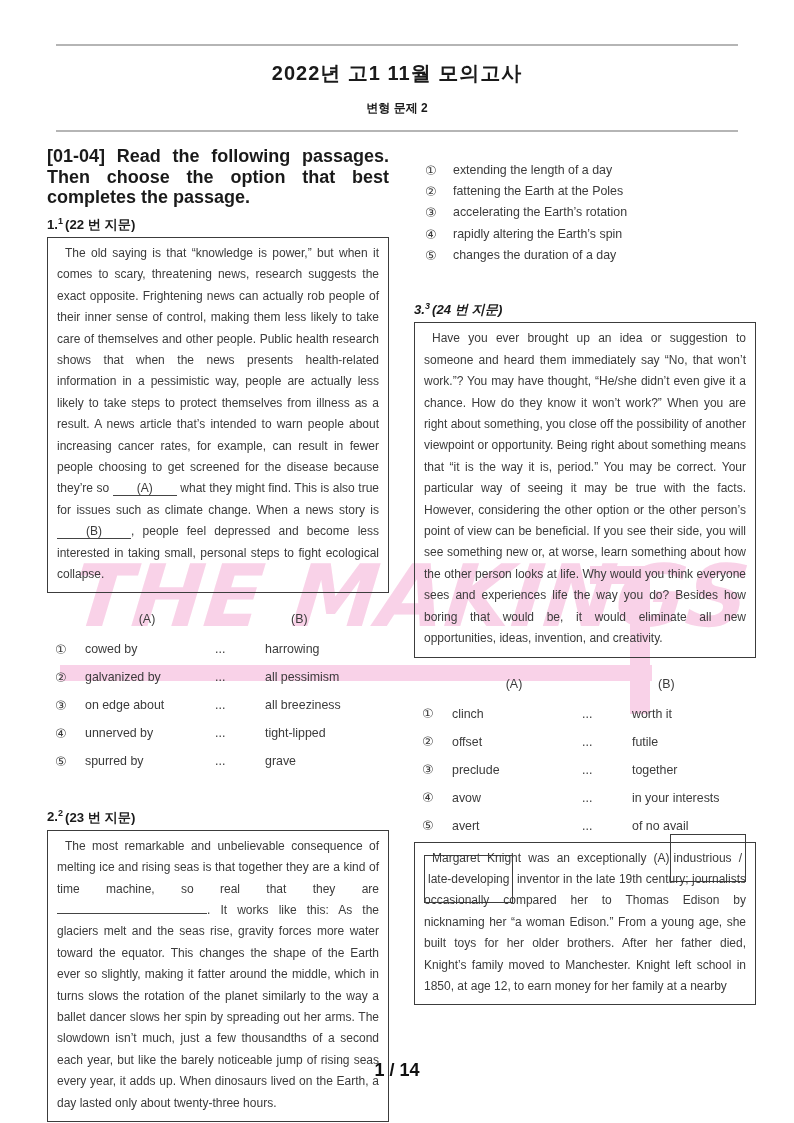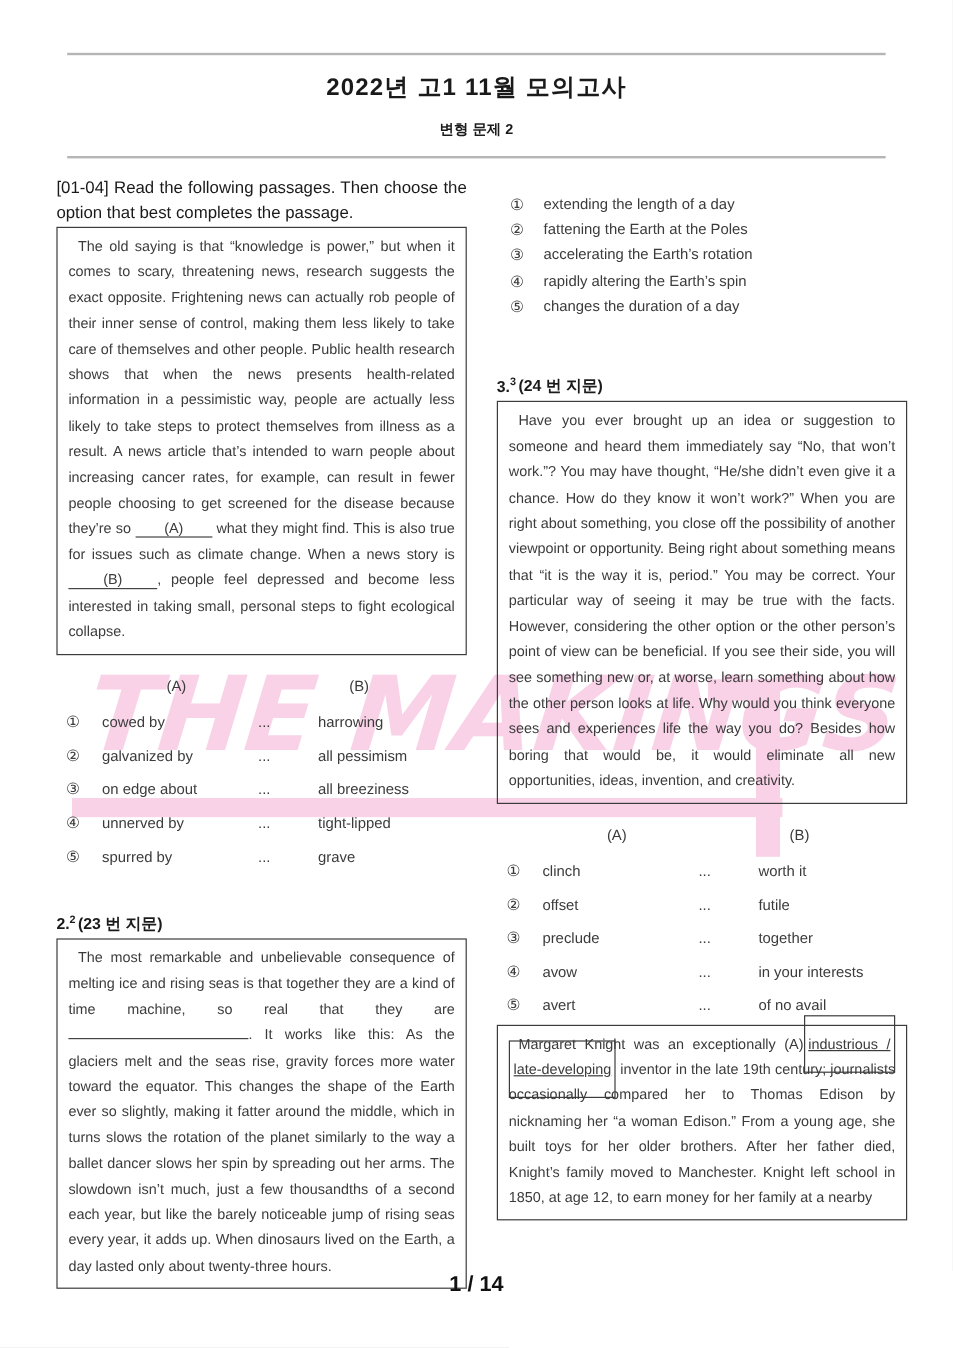--- a/index.html
+++ b/index.html
@@ -27,43 +27,43 @@
     margin:44px 56px 0; padding:8px 0 10px; text-align:center;
     border-top:2px solid #b5b5b5; border-bottom:2px solid #b5b5b5;
   }
   .title { font-size:20px; font-weight:bold; letter-spacing:1px; line-height:38px; }
   .subtitle { font-size:12px; font-weight:bold; margin-top:4px; line-height:24px; }
 
   
   .columns { display:flex; gap:25px; padding:14px 38px 0 47px; align-items:flex-start; }
   .col { flex:1; min-width:0; }
 
-  .instructions { margin:0; font-weight:normal; font-size:14px; line-height:20.5px; text-align:justify; }
+  .instructions { margin:0; font-weight:bold; font-size:18px; line-height:20.5px; text-align:justify; }
 
   .q-label { font-weight:bold; font-size:13.2px; line-height:20px; margin-top:3px; }
   .q-label sup { font-size:9px; }
   .q-src { margin-left:2px; }
   .mt-q2 { margin-top:28px; }
-  .mt-q3 { margin-top:42px; }
+  .mt-q3 { margin-top:30px;font-style:italic; }
   .mt-q4 { margin-top:24px; }
 
   .pbox {
     border:1.5px solid #3c3c3c; margin-top:2px; padding:5px 9px 7px;
     font-size:12px; line-height:21.4px; color:#3b3b3b;
     text-align:justify; text-indent:8px; background:transparent;
   }
 
   .blank {
     display:inline-block; min-width:64px; text-align:center; text-indent:0;
     border-bottom:1px solid #444; line-height:14px;
   }
   .blank.w74 { min-width:74px; }
   .blank-long { display:inline-block; width:150px; height:12px; border-bottom:1px solid #444; }
 
-  .boxed { border:1px solid #3c3c3c; padding:16px 3px;text-decoration:underline; }
+  .boxed { border:1px solid #3c3c3c; padding:16px 3px; }
 
   
   .opt-table { margin-top:16px; font-size:12.4px; color:#3b3b3b; }
   .opt-head, .opt-row { display:grid; grid-template-columns:38px 124px 56px 1fr; }
   .opt-head { margin-bottom:6px; line-height:20px; }
   .opt-head .c2 { text-align:center; }
   .opt-head .c4 { padding-left:26px; }
   .opt-row { height:28px; align-items:center; }
   .opt-row .c1 { padding-left:8px; font-size:13px; }
   .opt-row .c3 { padding-left:6px; }
@@ -95,20 +95,21 @@
       <div class="title">2022년 고1 11월 모의고사</div>
       <div class="subtitle">변형 문제 2</div>
     </header>
 
     <div class="columns">
 
       <div class="col">
 
         <p class="instructions">[01-04] Read the following passages. Then choose the option that best completes the passage.</p>
 
+        <div class="q-label"><span>1.</span><sup>1</sup><span class="q-src">(22 번 지문)</span></div>
 
         <div class="pbox"><span>The old saying is that “knowledge is power,” but when it comes to scary, threatening news, research suggests the exact opposite. Frightening news can actually rob people of their inner sense of control, making them less likely to take care of themselves and other people. Public health research shows that when the news presents health-related information in a pessimistic way, people are actually less likely to take steps to protect themselves from illness as a result. A news article that’s intended to warn people about increasing cancer rates, for example, can result in fewer people choosing to get screened for the disease because they’re so</span> <span class="blank"><span>(A)</span></span> <span>what they might find. This is also true for issues such as climate change. When a news story is</span> <span class="blank w74"><span>(B)</span></span><span>, people feel depressed and become less interested in taking small, personal steps to fight ecological collapse.</span></div>
 
         <div class="opt-table">
           <div class="opt-head">
             <span class="c1"></span>
               <span class="c2">(A)</span>
               <span class="c3"></span>
               <span class="c4">(B)</span>
           </div>

